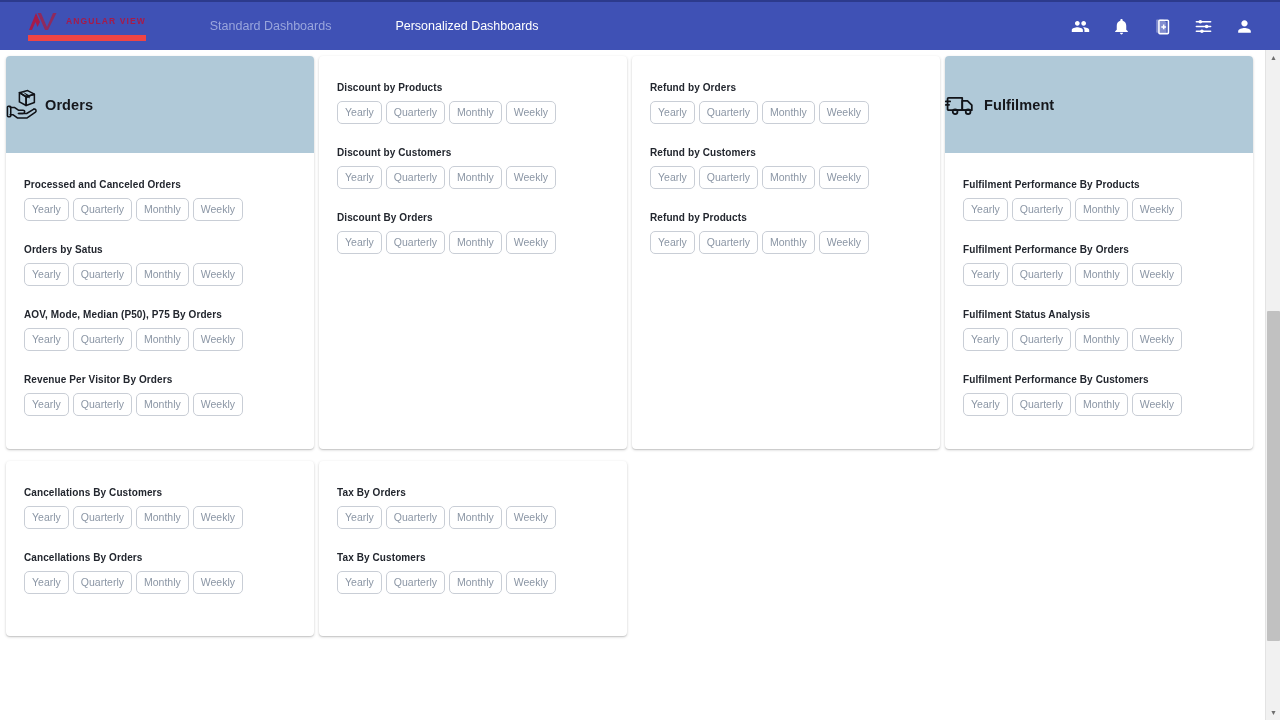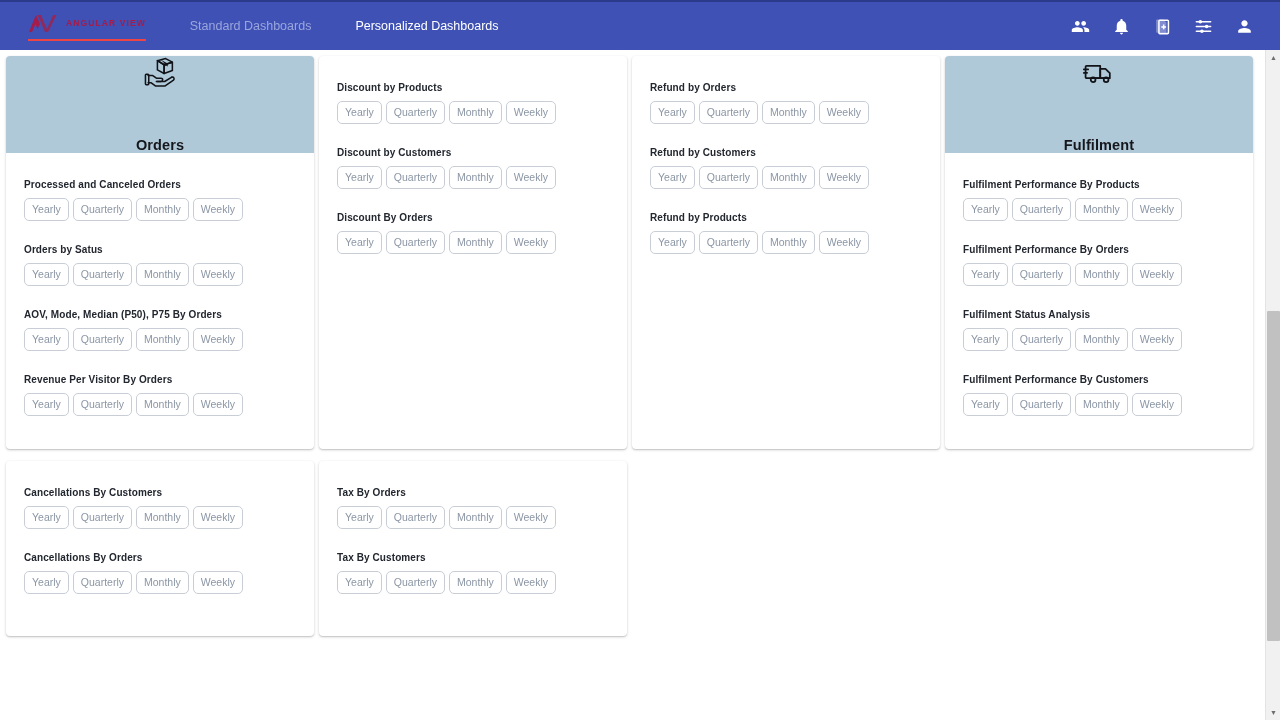--- a/index.html
+++ b/index.html
@@ -22,39 +22,39 @@
     display: flex;
     align-items: center;
     border-top: 2px solid #2c3a8c;
   }
 
   #brand-logo {
     display: flex;
     align-items: center;
     margin-left: 28px;
     padding-bottom: 4px;
-    border-bottom: 2px solid #ef4444;
+    border-bottom: 6px solid #ef4444;
     height: 30px;
     justify-content: flex-end;
   }
   #brand-mark {
     width: 30px; height: 19px;
     margin-right: 8px;
     flex: none;
   }
   #brand-text {
     color: #a61b4a;
     font-size: 8.5px;
     font-weight: bold;
     letter-spacing: 1.1px;
   }
 
   .nav-tab {
     font-size: 12.5px;
-    margin-left: 44px;
+    margin-left: 64px;
     cursor: pointer;
     white-space: nowrap;
   }
   .nav-tab.inactive { color: #9aa6dd; }
   .nav-tab.active { color: #ffffff; font-weight: normal; }
 
   #header-actions {
     margin-left: auto;
     margin-right: 26px;
     display: flex;
@@ -94,24 +94,24 @@
     box-shadow: 0 1px 3px rgba(0,0,0,0.18), 0 1px 1px rgba(0,0,0,0.10);
     overflow: hidden;
     display: flex;
     flex-direction: column;
   }
 
   .card-header {
     background: #b0c9d8;
     height: 97px;
     display: flex;
-    flex-direction: column;
+    flex-direction: row;
     align-items: center;
-    justify-content: space-between;
-    gap: 22px;
+    justify-content: flex-start;
+    gap: 6px;
     cursor: pointer;
   }
   .card-header-icon {
     width: 33px; height: 33px;
     color: #111318;
   }
   .card-header-icon svg { display: block; width: 100%; height: 100%; }
   .card-title {
     font-size: 14.5px;
     font-weight: bold;

